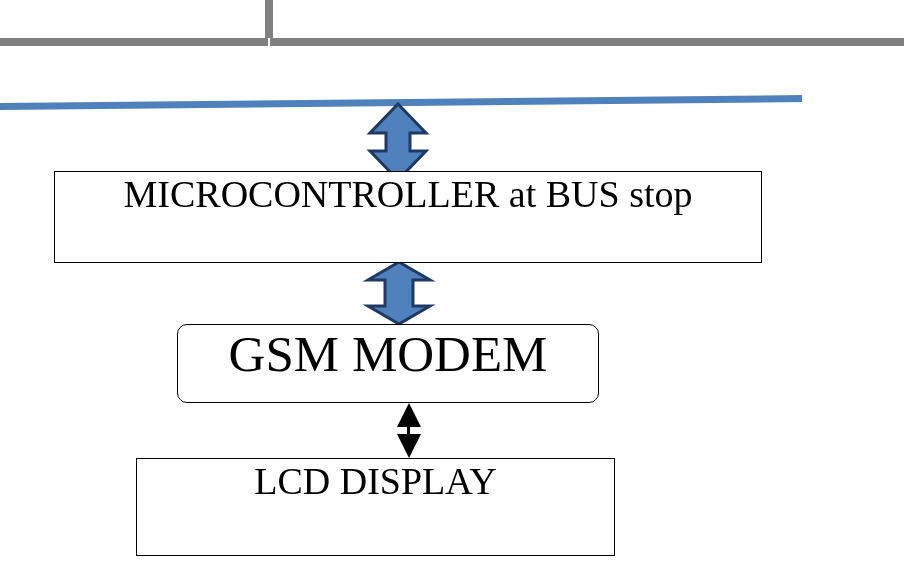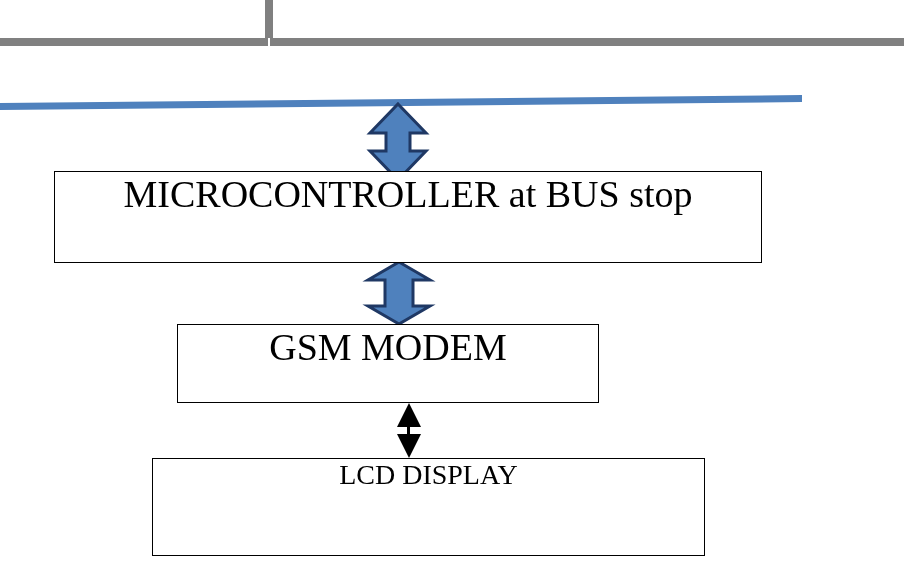--- a/index.html
+++ b/index.html
@@ -8,22 +8,22 @@
     .block {
       position: absolute;
       box-sizing: border-box;
       border: 1px solid #000;
       background: #fff;
       display: flex; justify-content: center;
       font-family: "Liberation Serif", "DejaVu Serif", serif;
       color: #000;
     }
     #blk-mcu { left: 54px; top: 171px; width: 708px; height: 92px; font-size: 38px; }
-    #blk-gsm { left: 177px; top: 324px; width: 422px; height: 79px; font-size: 38px; }
-    #blk-lcd { left: 136px; top: 458px; width: 553px; height: 98px; font-size: 28px; margin-left: 16px; }
+    #blk-gsm { left: 177px; top: 324px; width: 422px; height: 79px; font-size: 51px; border-radius: 10px; }
+    #blk-lcd { left: 136px; top: 458px; width: 479px; height: 98px; font-size: 38px; }
     .block span { padding-bottom: 2px; }
   </style>
 </head>
 <body>
 
 <svg id="canvas" width="904" height="578" viewBox="0 0 904 578" xmlns="http://www.w3.org/2000/svg">
 
   <rect x="0" y="38" width="904" height="8" fill="#808080"></rect>
   <rect x="265" y="0" width="8" height="46" fill="#808080"></rect>
   <line x1="269" y1="38" x2="269" y2="46" stroke="#ffffff" stroke-width="2"></line>

